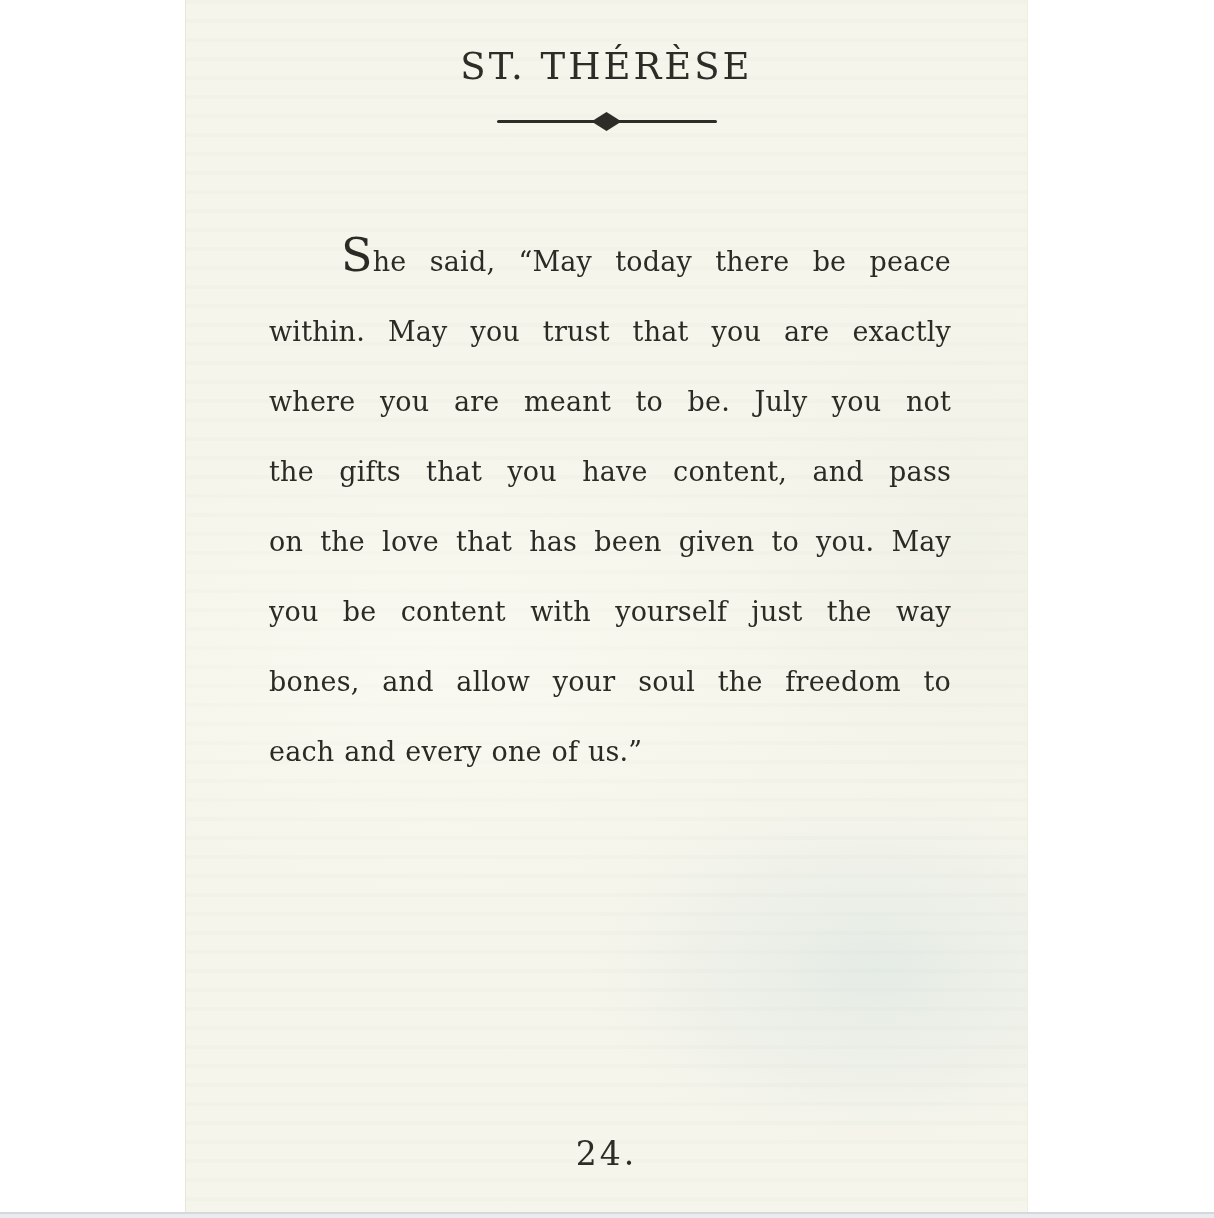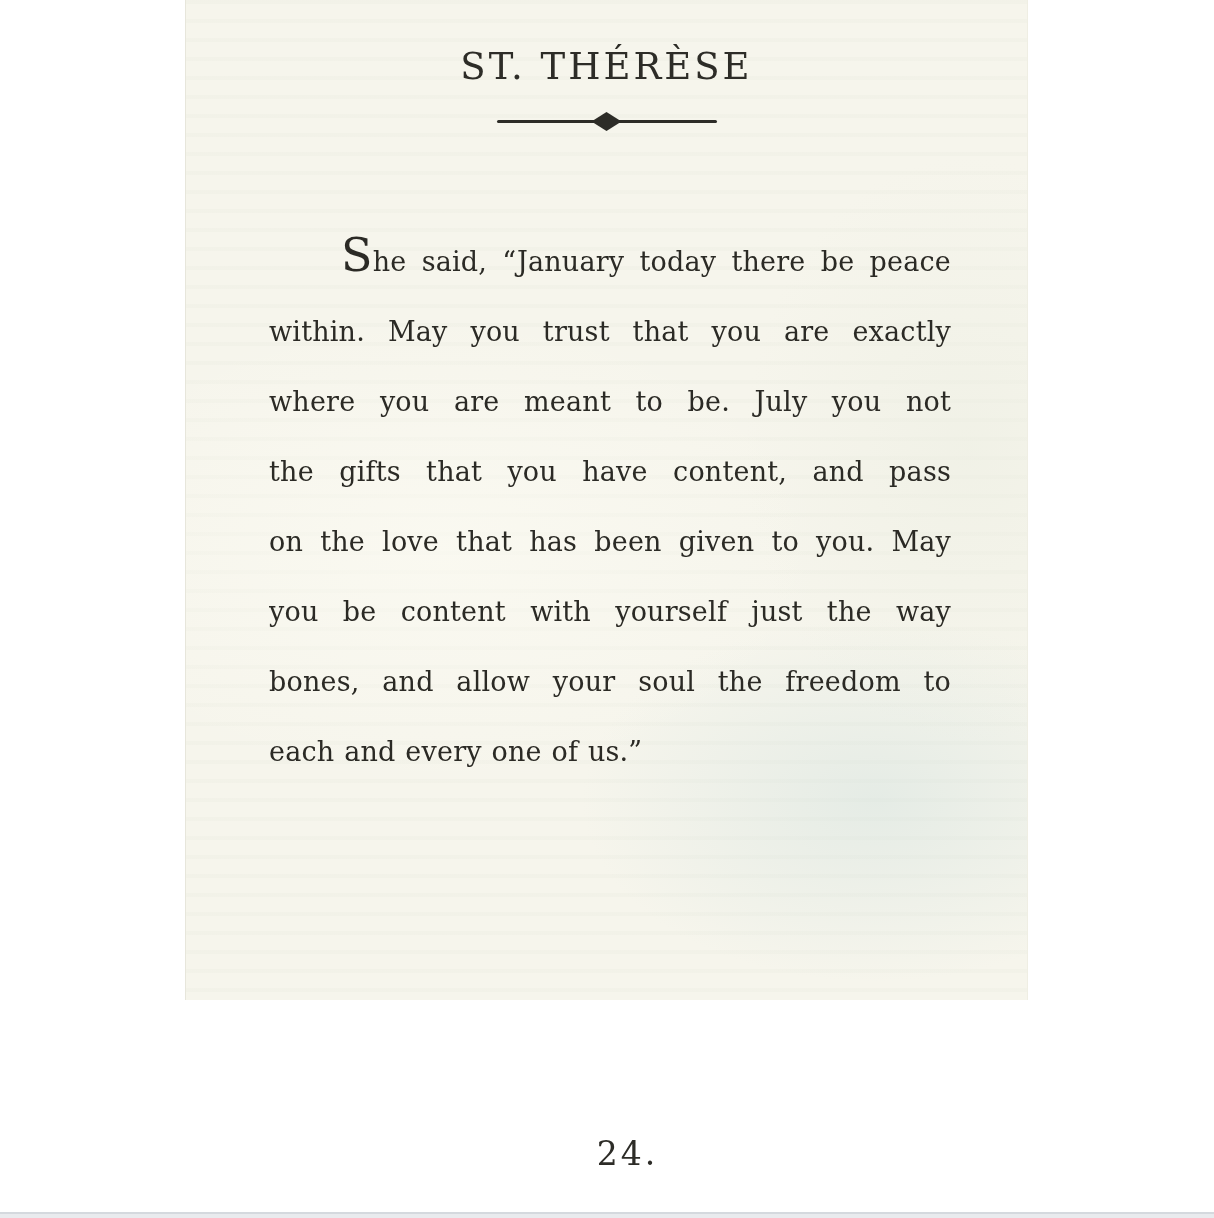--- a/index.html
+++ b/index.html
@@ -14,21 +14,21 @@
     overflow: hidden;
     font-family: "DejaVu Serif", "Liberation Serif", serif;
   }
 
   
   .page {
     position: absolute;
     left: 185px;
     top: 0;
     width: 843px;
-    height: 1000px;
+    height: 1212px;
     box-sizing: border-box;
     background-color: #f6f5ec;
     background-image:
       radial-gradient(ellipse 420px 260px at 82% 80%, rgba(208,224,221,0.45), rgba(208,224,221,0) 70%),
       radial-gradient(ellipse 320px 420px at 93% 45%, rgba(236,238,226,0.55), rgba(236,238,226,0) 70%),
       radial-gradient(ellipse 520px 320px at 30% 55%, rgba(252,251,243,0.65), rgba(252,251,243,0) 75%),
       repeating-linear-gradient(180deg,
         rgba(225,228,215,0.18) 0px, rgba(225,228,215,0.18) 4px,
         rgba(255,255,255,0) 4px, rgba(255,255,255,0) 19px);
     border-left: 1px solid #e7e6db;
@@ -101,21 +101,20 @@
   
   .page-number {
     position: absolute;
     top: 1134px;
     left: 0;
     width: 100%;
     text-align: center;
     font-size: 33px;
     letter-spacing: 3px;
     color: #2d2c27;
-    margin-left: 21px;
   }
 
   
   .bottom-bar {
     position: absolute;
     left: 0;
     bottom: 0;
     width: 1214px;
     height: 6px;
     background: linear-gradient(180deg, #d5d9de 0px, #d5d9de 2px, #e9ebee 2px, #e9ebee 100%);
@@ -128,21 +127,21 @@
 
   <h1 class="title">ST. THÉRÈSE</h1>
 
   <div class="divider">
     <span class="seg"></span>
     <span class="diamond"></span>
     <span class="seg"></span>
   </div>
 
   <div class="quote">
-    <div class="quote-line first">She said, “January today there be peace</div>
+    <div class="quote-line first">She said, “May today there be peace</div>
     <div class="quote-line">within. May you trust that you are exactly</div>
     <div class="quote-line">where you are meant to be. July you not</div>
     <div class="quote-line">the gifts that you have content, and pass</div>
     <div class="quote-line">on the love that has been given to you. May</div>
     <div class="quote-line">you be content with yourself just the way</div>
     <div class="quote-line">bones, and allow your soul the freedom to</div>
     <div class="quote-line last">each and every one of us.”</div>
   </div>
 
   <div class="page-number">24.</div>

